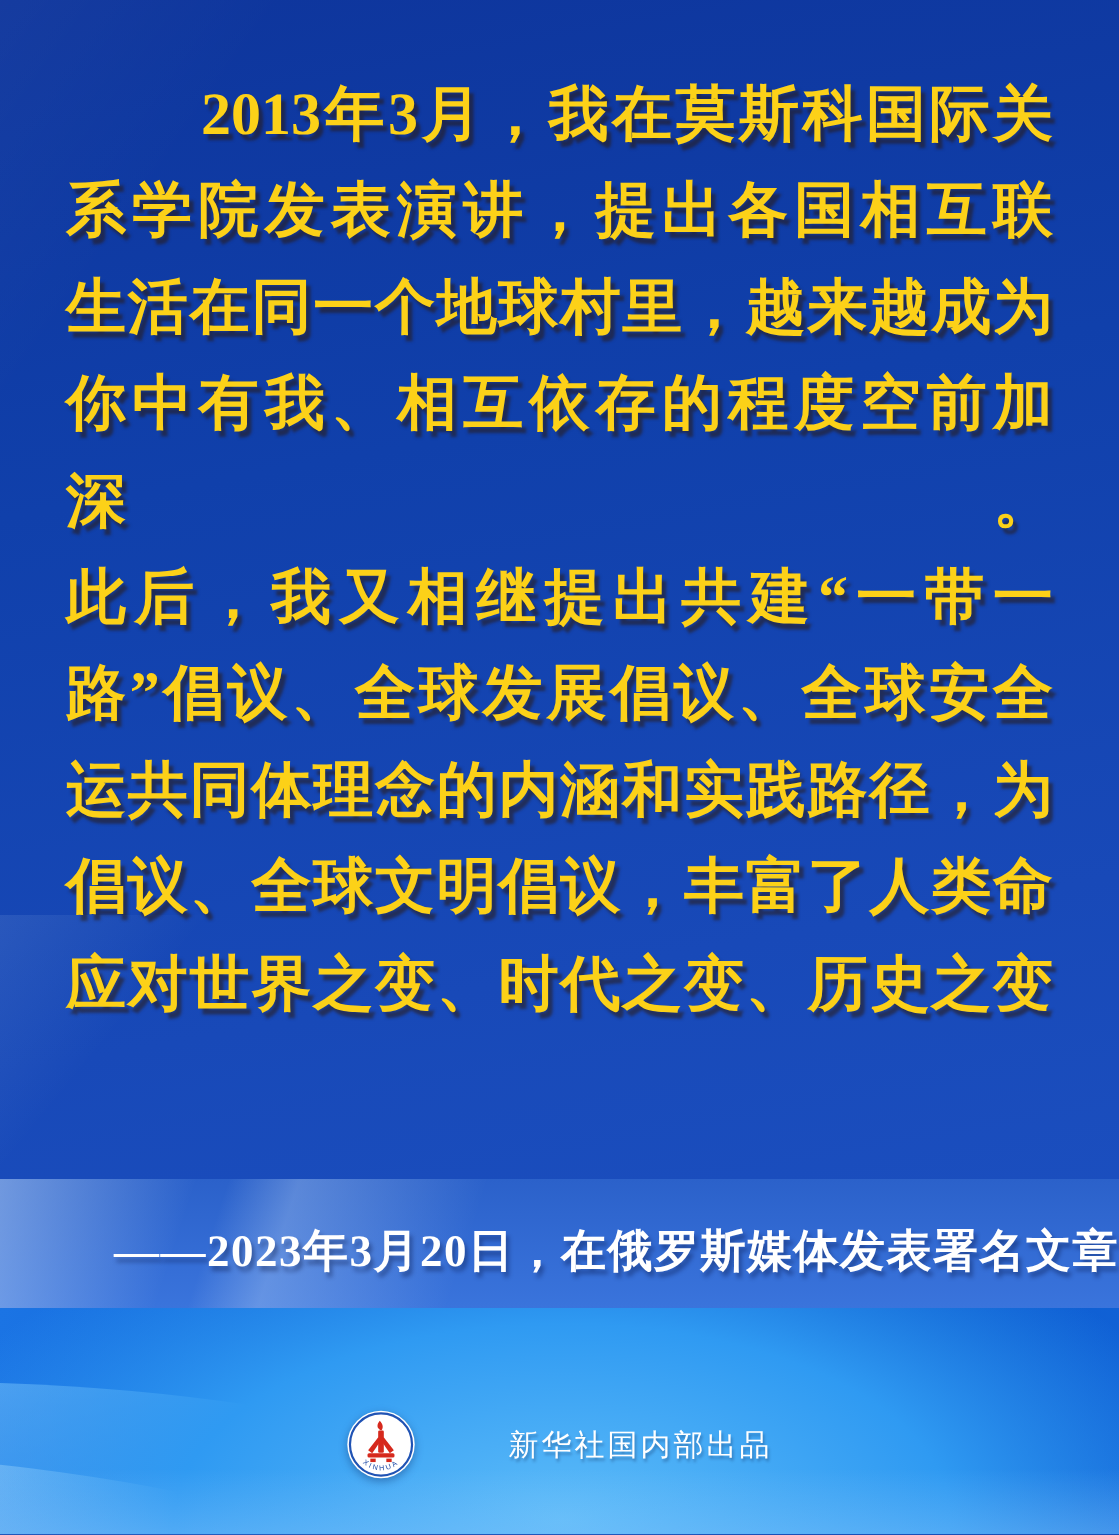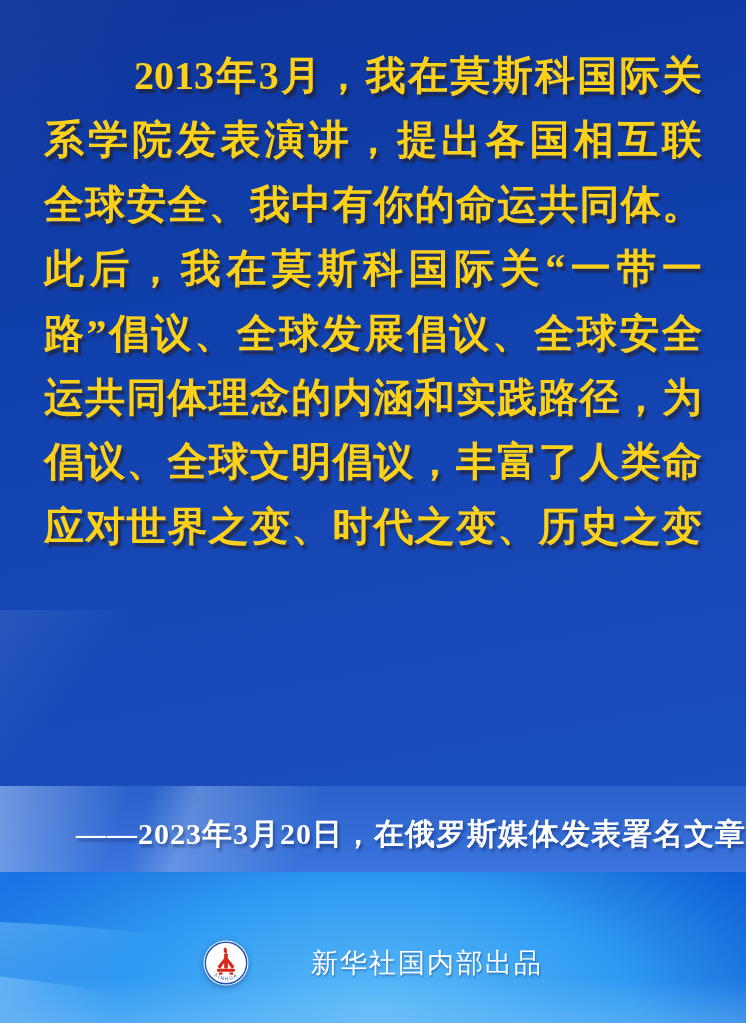--- a/index.html
+++ b/index.html
@@ -72,38 +72,39 @@
     pointer-events:none;
   }
   
   .footer {
     position:absolute; left:0; top:940px; width:100%;
     display:flex; align-items:center; justify-content:center; gap:14px;
   }
   .logo { width:46px; height:46px; filter:drop-shadow(0 2px 3px rgba(0,20,80,.35)); }
   .publisher {
     color:#ffffff; font-family:Liberation Serif, serif;
-    font-size:27px; font-weight:500; letter-spacing:2px;
+    font-size:20px; font-weight:500; letter-spacing:2px;
     text-shadow:1px 2px 2px rgba(0,10,50,.3);
     margin-left:48px;
   }
 </style>
 </head>
 <body>
 
 <div class="poster">
 
   <div class="top-streak"></div>
   <div class="mid-streak"></div>
 
   <div class="quote">
     <div class="qline first">2013年3月，我在莫斯科国际关</div>
     <div class="qline">系学院发表演讲，提出各国相互联</div>
-    <div class="qline">全球安全、我中有你的命运共同体。</div>
-    <div class="qline">此后，我在莫斯科国际关“一带一</div>
+    <div class="qline">生活在同一个地球村里，越来越成为</div>
+    <div class="qline">你中有我、相互依存的程度空前加深。</div>
+    <div class="qline">此后，我又相继提出共建“一带一</div>
     <div class="qline">路”倡议、全球发展倡议、全球安全</div>
     <div class="qline">运共同体理念的内涵和实践路径，为</div>
     <div class="qline">倡议、全球文明倡议，丰富了人类命</div>
     <div class="qline">应对世界之变、时代之变、历史之变</div>
   </div>
 
   <div class="band">
     <div class="band-streaks"></div>
   </div>
 

